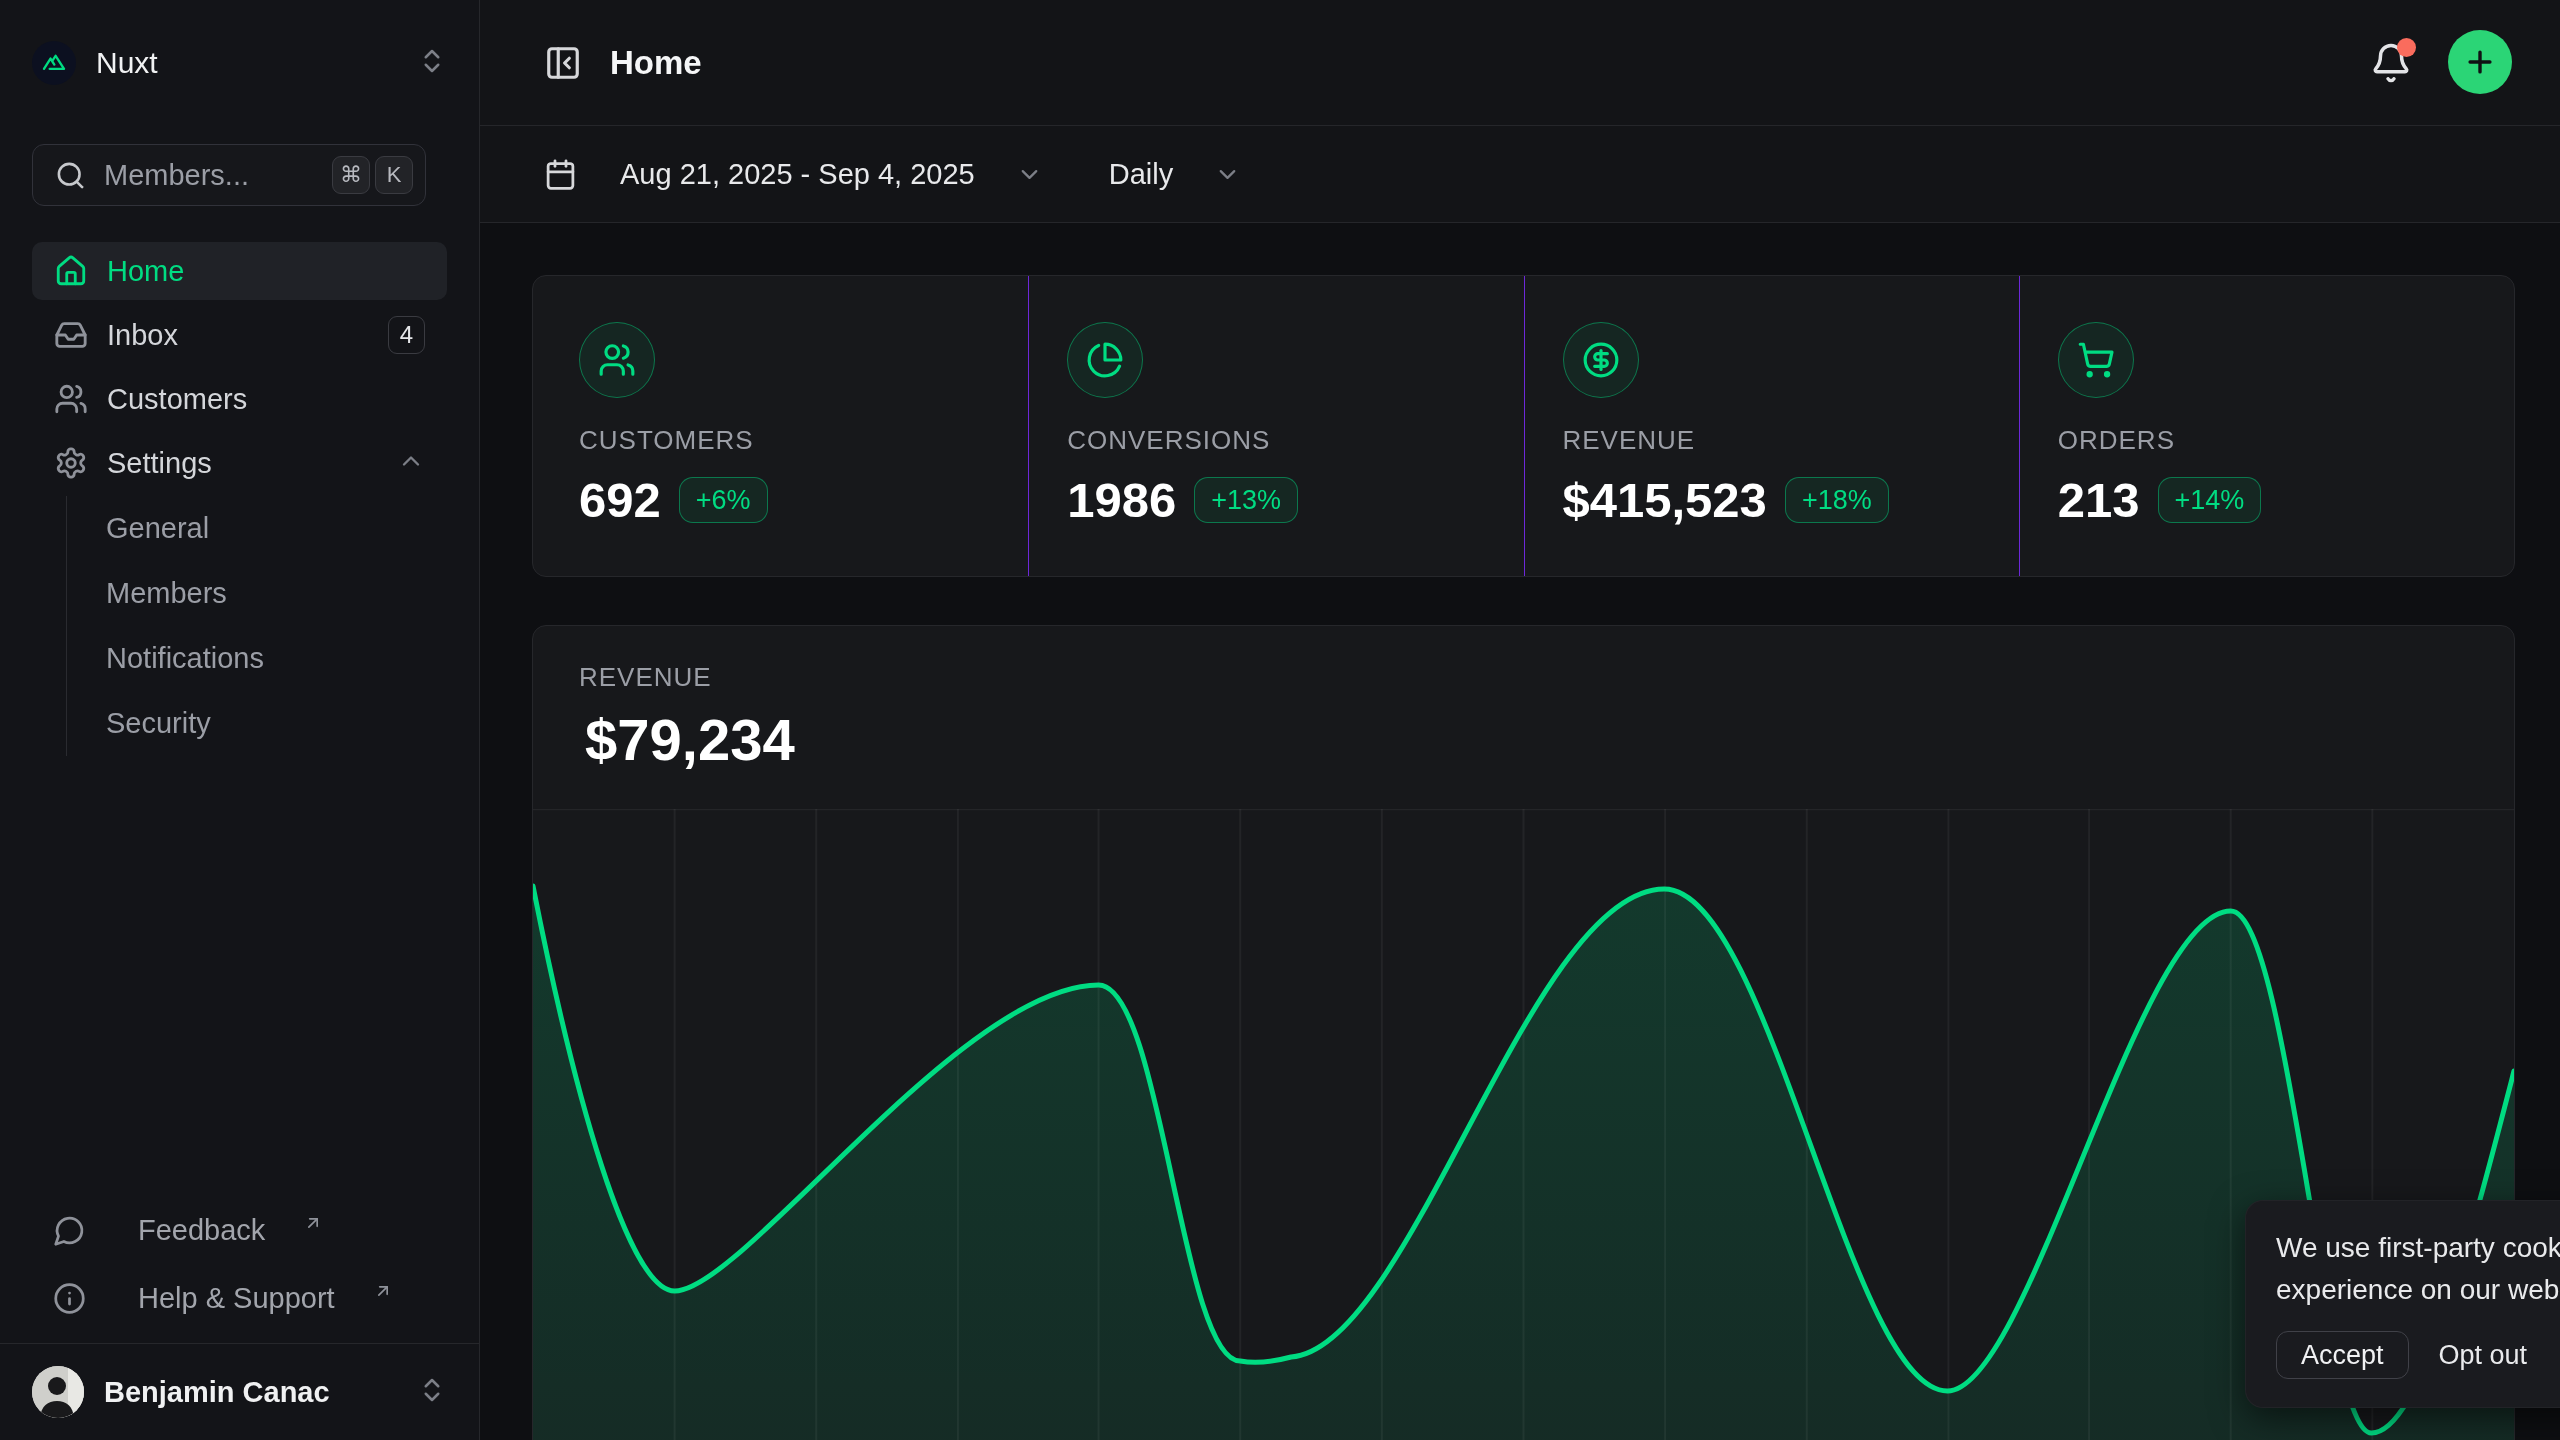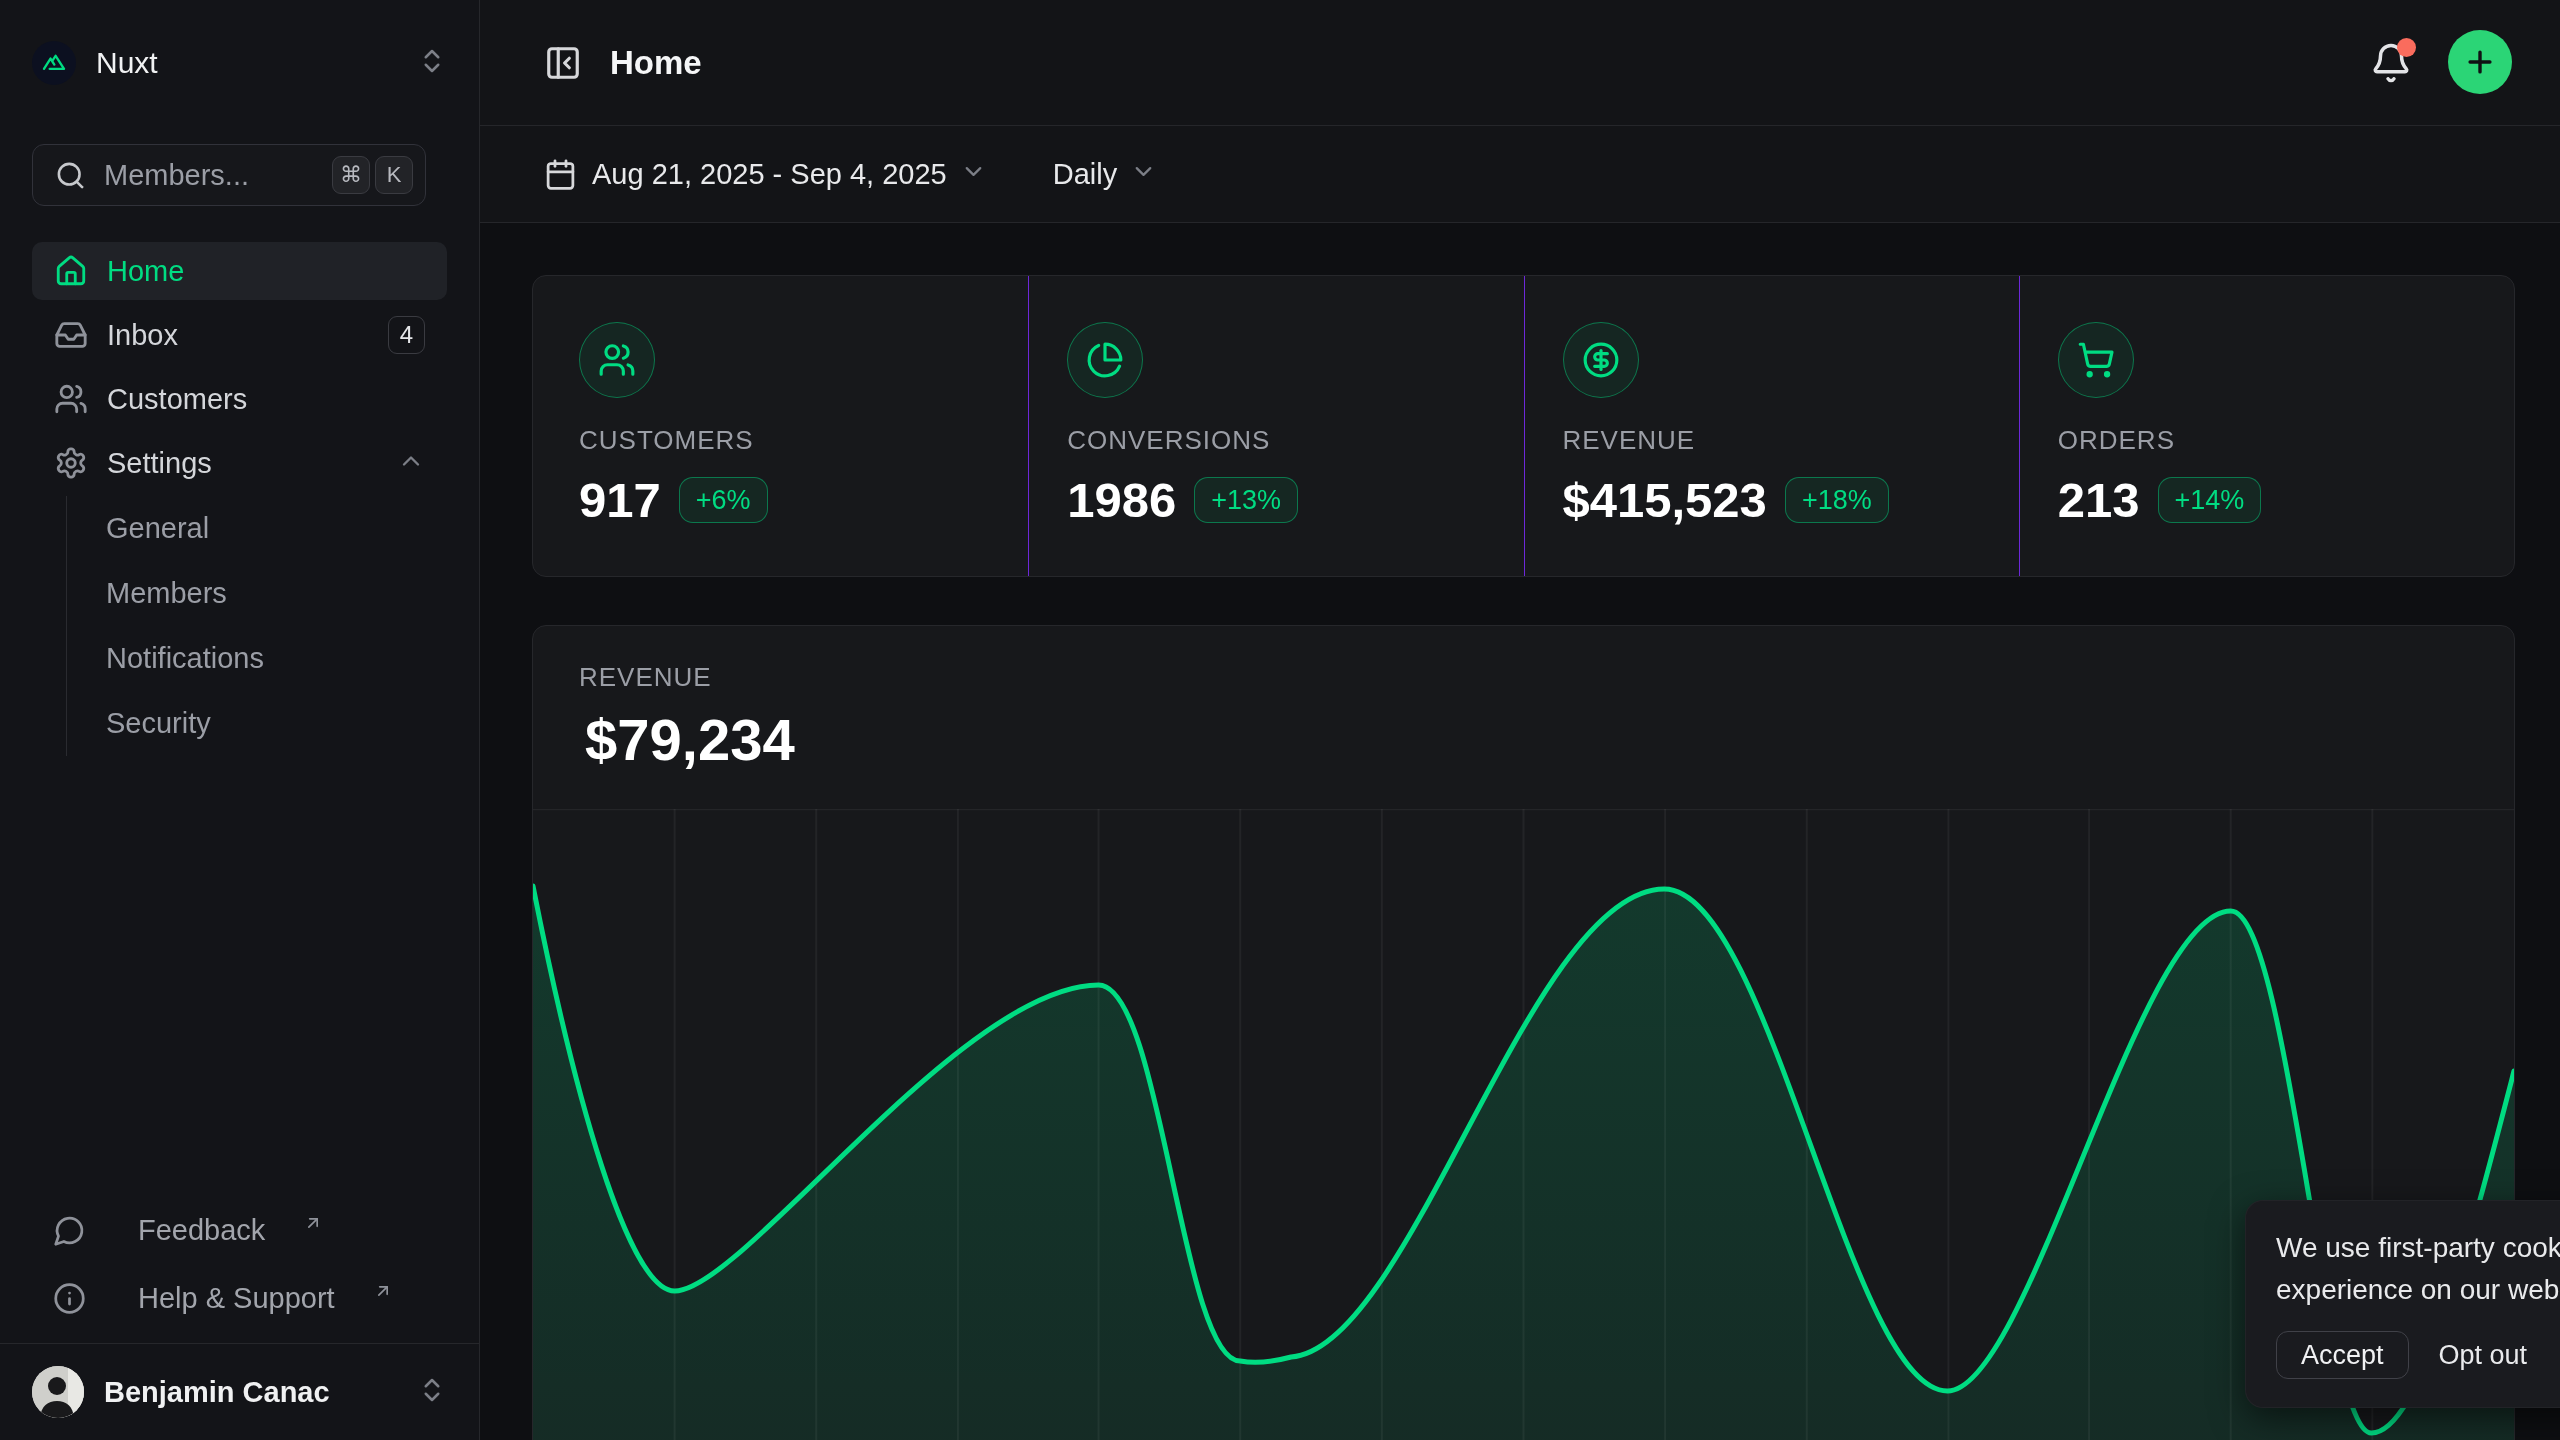--- a/index.html
+++ b/index.html
@@ -56,21 +56,21 @@
   .bell-btn { position:absolute; right:148px; top:42px; width:42px; height:42px; color:#e3e4e7; cursor:pointer; }
   .bell-dot { position:absolute; right:-4px; top:-4px; width:19px; height:19px; border-radius:50%;
               background:var(--red,#fa6c5d); }
   .add-btn { position:absolute; right:48px; top:30px; width:64px; height:64px; border-radius:50%;
              background:var(--btn-green,#2bd576); display:flex; align-items:center; justify-content:center;
              cursor:pointer; }
   .add-btn .ic { width:34px; height:34px; color:#101214; }
 
   .toolbar { height:97px; background:#131417; border-bottom:1px solid #25262a; display:flex;
              align-items:center; padding-left:64px; }
-  .date-btn, .daily-btn { display:flex; cursor:pointer; }
+  .date-btn, .daily-btn { display:flex; align-items:center; cursor:pointer;gap:28px; }
   .date-btn .ic { width:33px; height:33px; color:#d7d8db; }
   .date-text { margin-left:15px; font-size:29px; font-weight:500; color:#e8e9eb; }
   .chev { width:27px; height:27px; color:#7c7f87; margin-left:13px; }
   .daily-btn { margin-left:58px; }
   .daily-text { font-size:29px; font-weight:500; color:#e8e9eb;margin-left:8px; }
 
   .content { padding:52px 45px 0 52px; }
   .stats-card { height:302px; background:#17181b; border:1px solid #26272b; border-radius:14px;
                 display:grid; grid-template-columns:repeat(4,1fr); overflow:hidden; }
   .stat-cell { padding:46px 0 0 46px; position:relative; cursor:pointer; }
@@ -320,21 +320,21 @@
           <span class="stat-ic">
             <svg viewBox="0 0 24 24" fill="none" stroke="currentColor" stroke-width="2" stroke-linecap="round" stroke-linejoin="round">
                 <path d="M16 21v-2a4 4 0 0 0-4-4H6a4 4 0 0 0-4 4v2"></path>
                 <circle cx="9" cy="7" r="4"></circle>
                 <path d="M22 21v-2a4 4 0 0 0-3-3.87"></path>
                 <path d="M16 3.13a4 4 0 0 1 0 7.75"></path>
               </svg>
           </span>
           <div class="stat-label">CUSTOMERS</div>
           <div class="stat-value-row">
-            <span class="stat-value">917</span>
+            <span class="stat-value">692</span>
             <span class="delta-badge">+6%</span>
           </div>
         </div>
         <div class="stat-cell">
           <span class="stat-ic">
             <svg viewBox="0 0 24 24" fill="none" stroke="currentColor" stroke-width="2" stroke-linecap="round" stroke-linejoin="round">
                 <path d="M21.21 15.89A10 10 0 1 1 8 2.83"></path>
                 <path d="M22 12A10 10 0 0 0 12 2v10z"></path>
               </svg>
           </span>

